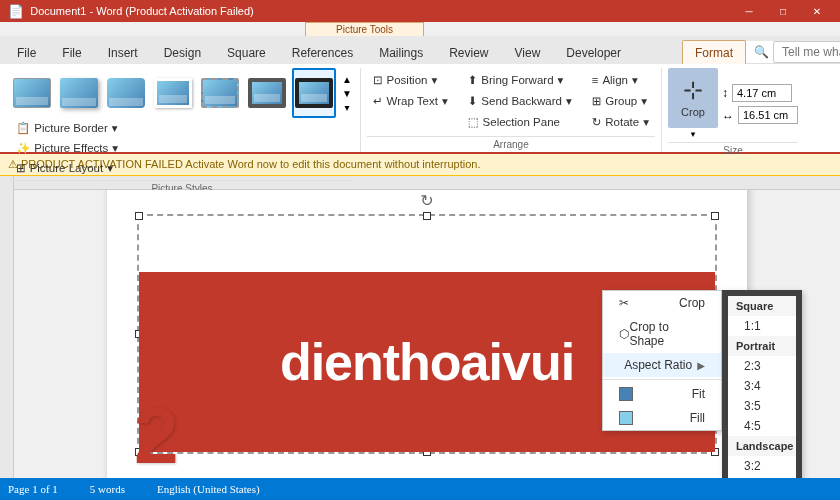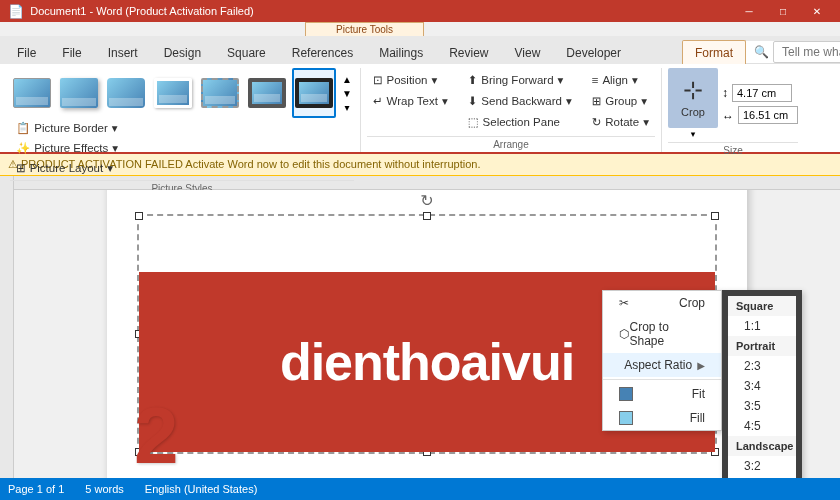--- a/index.html
+++ b/index.html
@@ -350,21 +350,22 @@
       align-items: center;
     }
     .status-bar {
       height: 22px;
       background: #0078d4;
       color: white;
       font-size: 11px;
       display: flex;
       align-items: center;
       padding: 0 8px;
-      gap: 21px;
+      gap: 32px;
+      font-family: Liberation Serif, serif;
     }
     .warning-bar {
       background: #fff3cd;
       border-bottom: 1px solid #ffc107;
       height: 22px;
       display: flex;
       align-items: center;
       padding: 0 8px;
       font-size: 11px;
       color: #856404;

